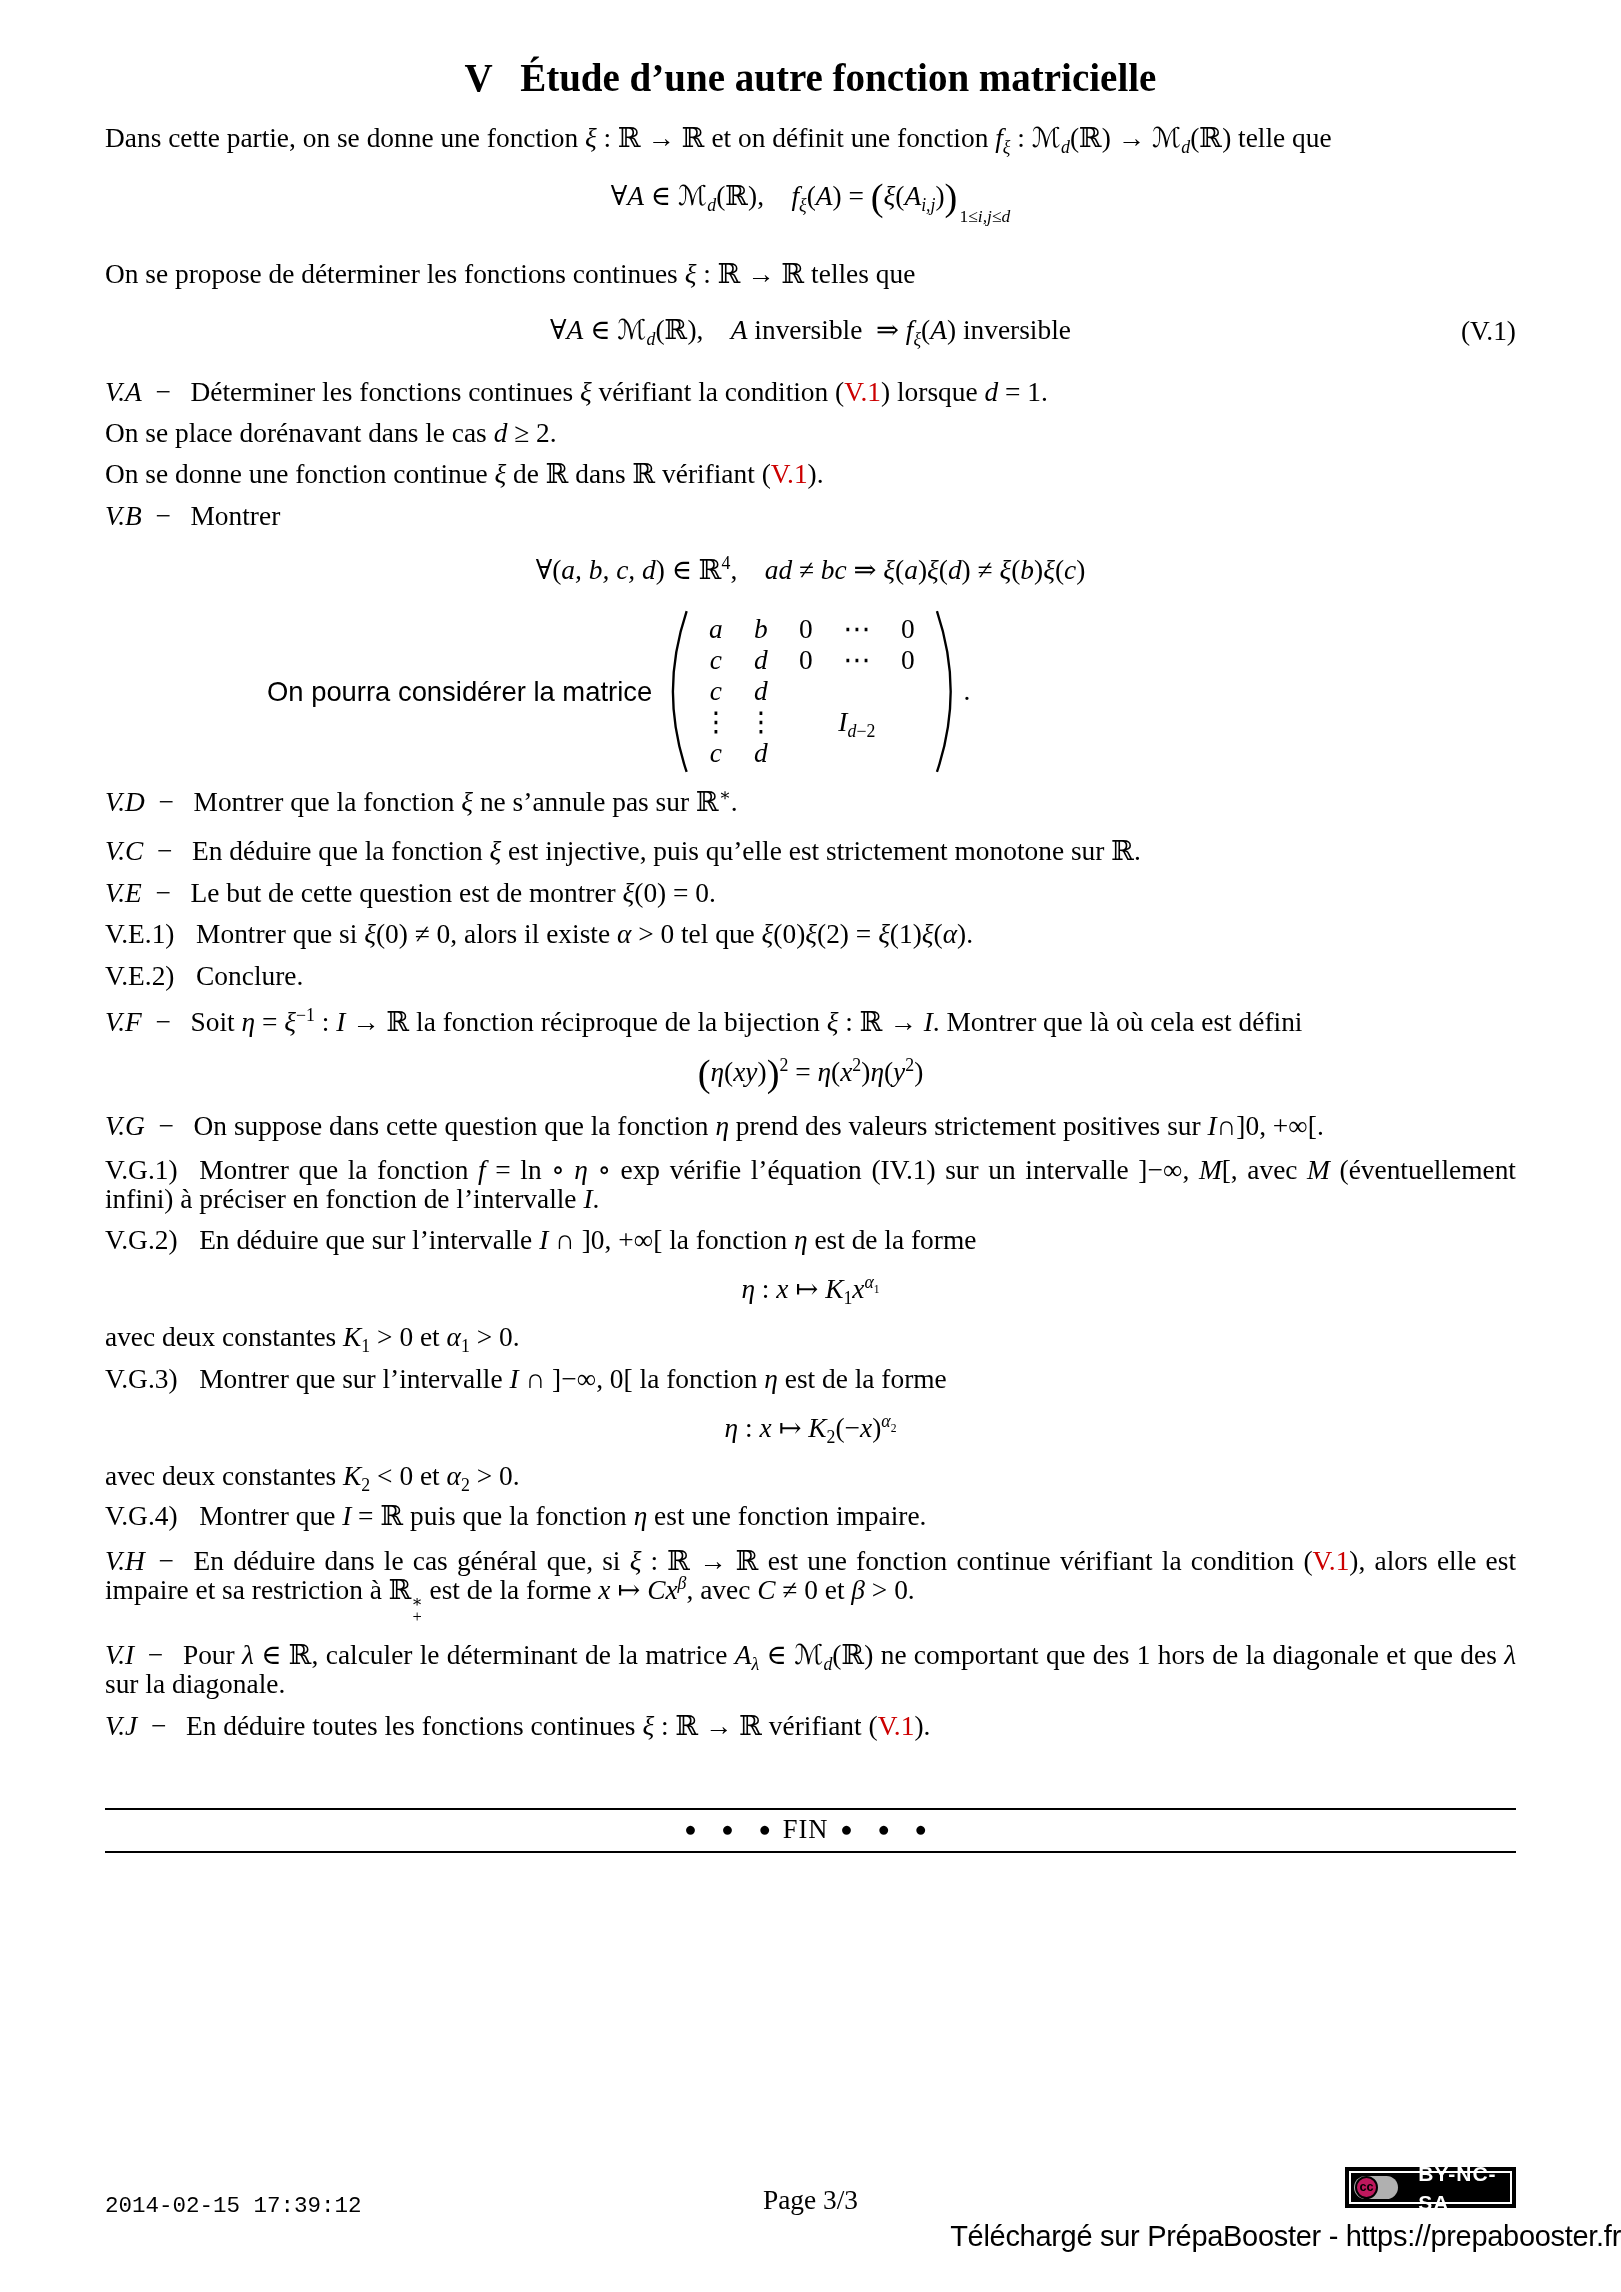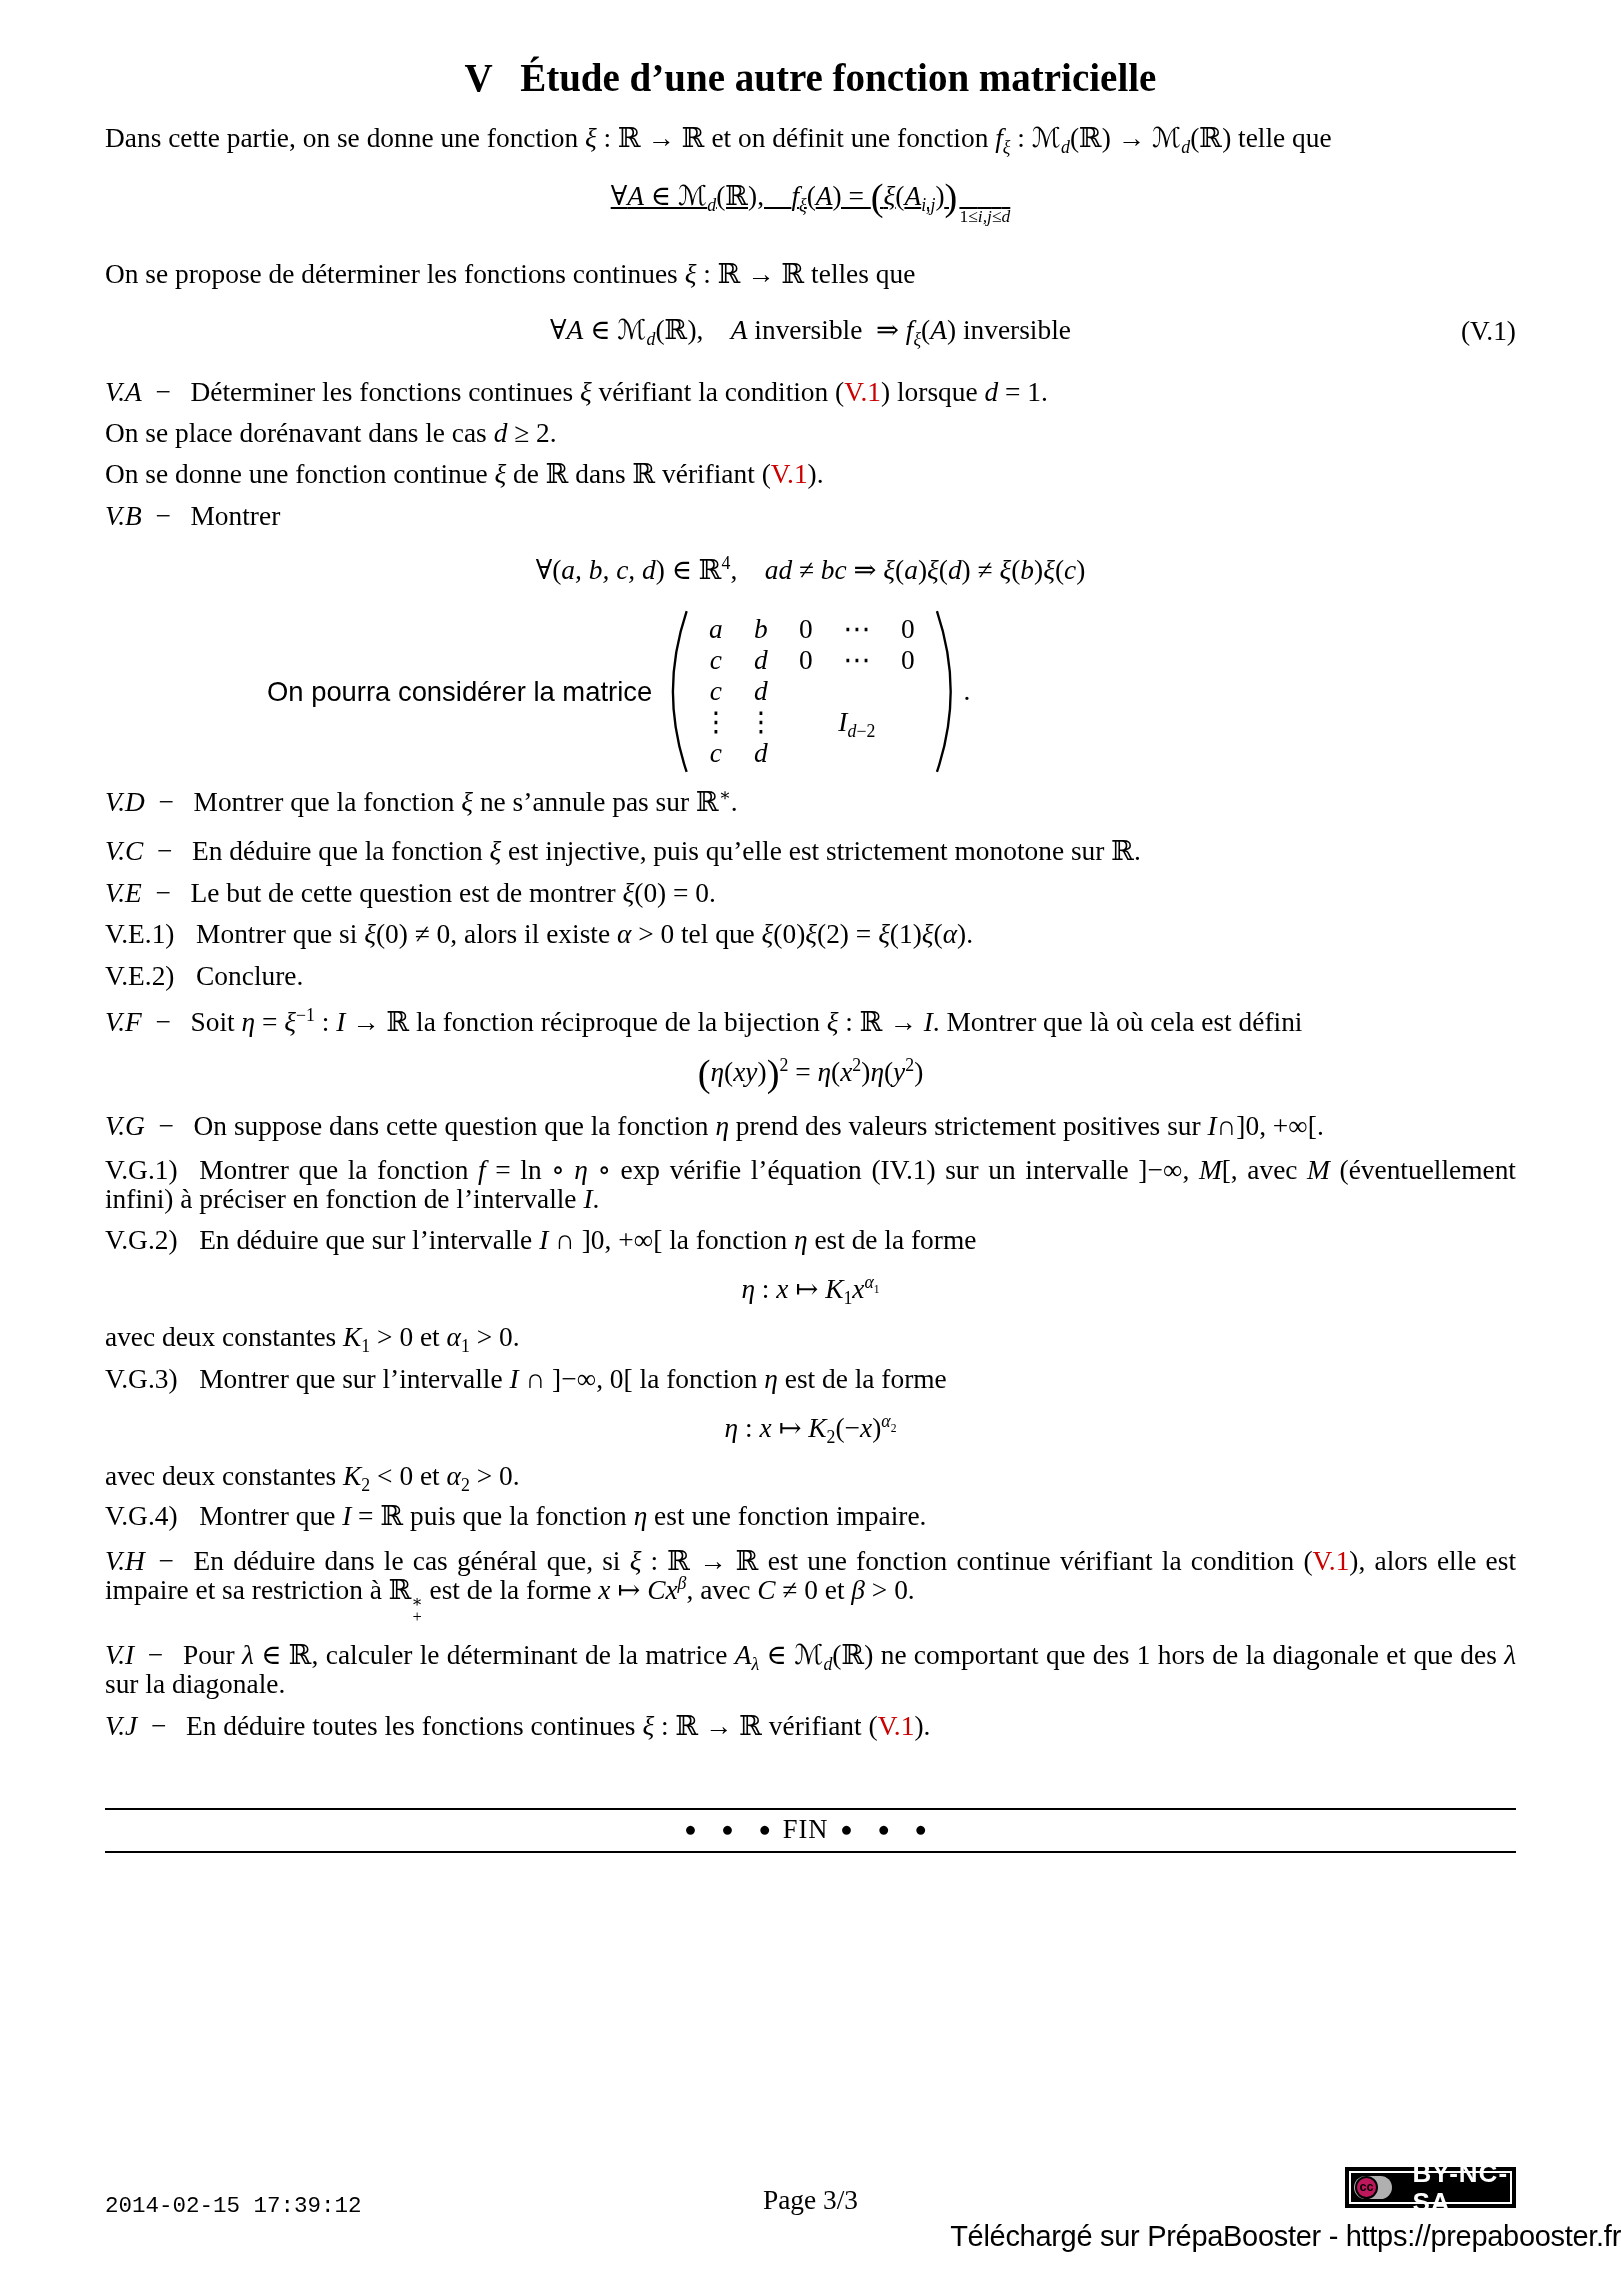--- a/index.html
+++ b/index.html
@@ -22,21 +22,21 @@
   .title {
     margin:55px 0 0 0;
     font-size:39px; line-height:45px;
     font-weight:bold;
     text-align:center;
   }
   .title .title-text { margin-left:27.4px; }
   .body { margin:11.8px 0 0 0; text-align:justify; }
   .p-first { margin-top:23.5px; }
   .eq { position:relative; margin:25.5px 0 0 0; text-align:center; }
-  .eq-def { margin-top:29px; margin-bottom:5.9px;text-decoration:underline; }
+  .eq-def { margin-top:29px; margin-bottom:5.9px; }
   .eqtag { position:absolute; right:0; top:50%; transform:translateY(-50%); }
   .bp { font-size:140%; vertical-align:-0.13em; font-weight:normal; }
   .dsub { font-size:64%; vertical-align:-1.0em; margin-left:2px; }
   .ref { color:var(--ref-red,#cc0000); }
   .q { margin:12.7px 0 0 0; text-align:justify; }
   .q-gap { margin-top:33px; }
   .q-gap-md { margin-top:19.6px; }
   .qlabel { font-weight:normal; font-style:italic; }
   .numbered .qlabel { font-style:normal; }
   .qsep { display:inline-block; margin:0 19.6px 0 13.7px; }
@@ -71,21 +71,21 @@
   .cc-badge { position:absolute; top:2167px; right:105px; width:171px; height:41px;
     background:#000; box-sizing:border-box; padding:3.9px; }
   .cc-inner { height:100%; box-sizing:border-box; border:2px solid #fff;
     display:flex; align-items:center; background:#000; }
   .cc-pill { margin-left:2.9px; width:53px; height:23.5px; background:#b0b0b0;
     border-radius:11.8px; display:flex; align-items:center; justify-content:flex-start; }
   .cc-circle { width:23.5px; height:23.5px; margin-left:1px; background:#be185d; border:2px solid #000;
     border-radius:50%; box-sizing:border-box; display:flex; align-items:center; justify-content:center;
     font-family:"Liberation Sans","DejaVu Sans",sans-serif; font-weight:bold; font-size:12.7px; color:#000; }
   .cc-label { color:#fff; font-family:"Liberation Sans","DejaVu Sans",sans-serif;
-    font-weight:bold; font-size:26px; letter-spacing:1px; margin-left:20px; }
+    font-weight:bold; font-size:21px; letter-spacing:1px; margin-left:20px; }
 </style>
 </head>
 <body>
 
 <div class="page">
 
   <h1 class="title"><span>V</span><span class="title-text">Étude d’une autre fonction matricielle</span></h1>
 
   <p class="body p-first">Dans cette partie, on se donne une fonction <i>ξ</i> : ℝ → ℝ et on définit une fonction <i>f</i><sub><i>ξ</i></sub> : ℳ<sub><i>d</i></sub>(ℝ) → ℳ<sub><i>d</i></sub>(ℝ) telle que</p>
 

